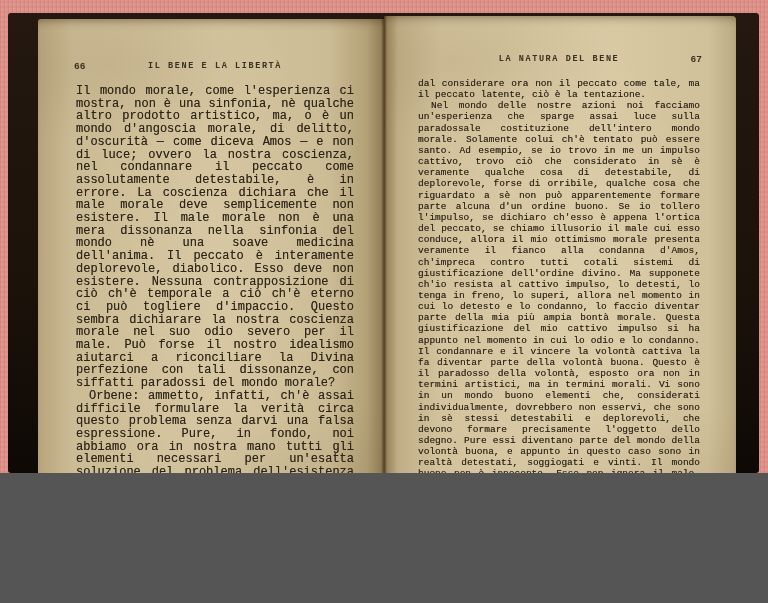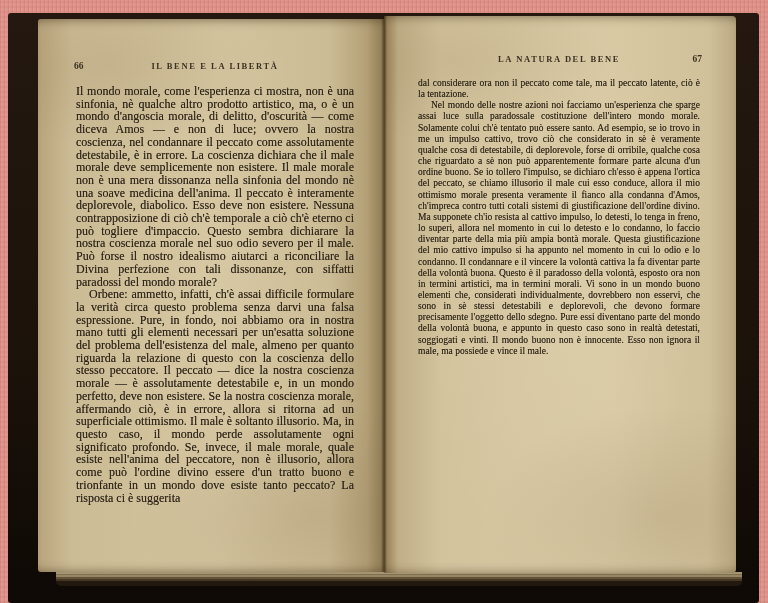--- a/index.html
+++ b/index.html
@@ -1,24 +1,24 @@
 <!DOCTYPE html>
 <html><head>
 <meta charset="utf-8">
 <style>
   html, body { margin: 0; padding: 0; }
   body { background: #555; }
 
   .photo {
     position: relative;
     width: 768px;
-    height: 603px;
+    height: 473px;
     overflow: hidden;
     background: #e0938b;
-    font-family: Liberation Serif, serif;
+    font-family: Liberation Mono, monospace;
   }
   
   .photo::before {
     content: "";
     position: absolute; inset: 0;
     background:
       repeating-linear-gradient(90deg, rgba(120,40,30,.10) 0 1px, rgba(255,230,220,.08) 1px 2px, rgba(0,0,0,0) 2px 4px),
       repeating-linear-gradient(0deg, rgba(90,30,25,.05) 0 2px, rgba(0,0,0,0) 2px 5px);
     pointer-events: none;
   }

